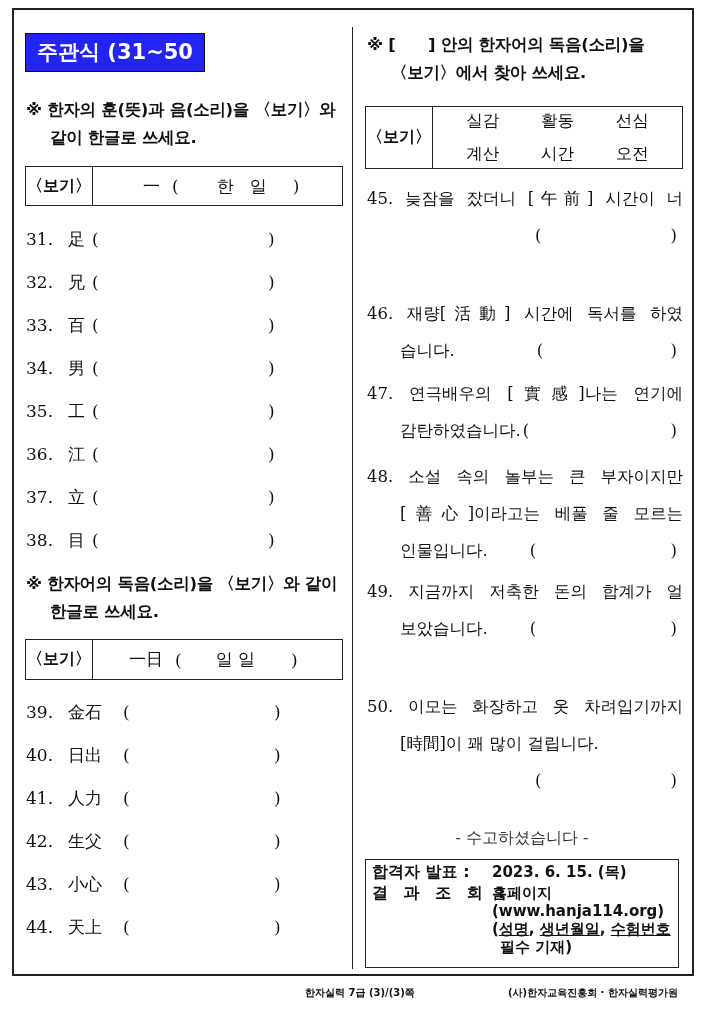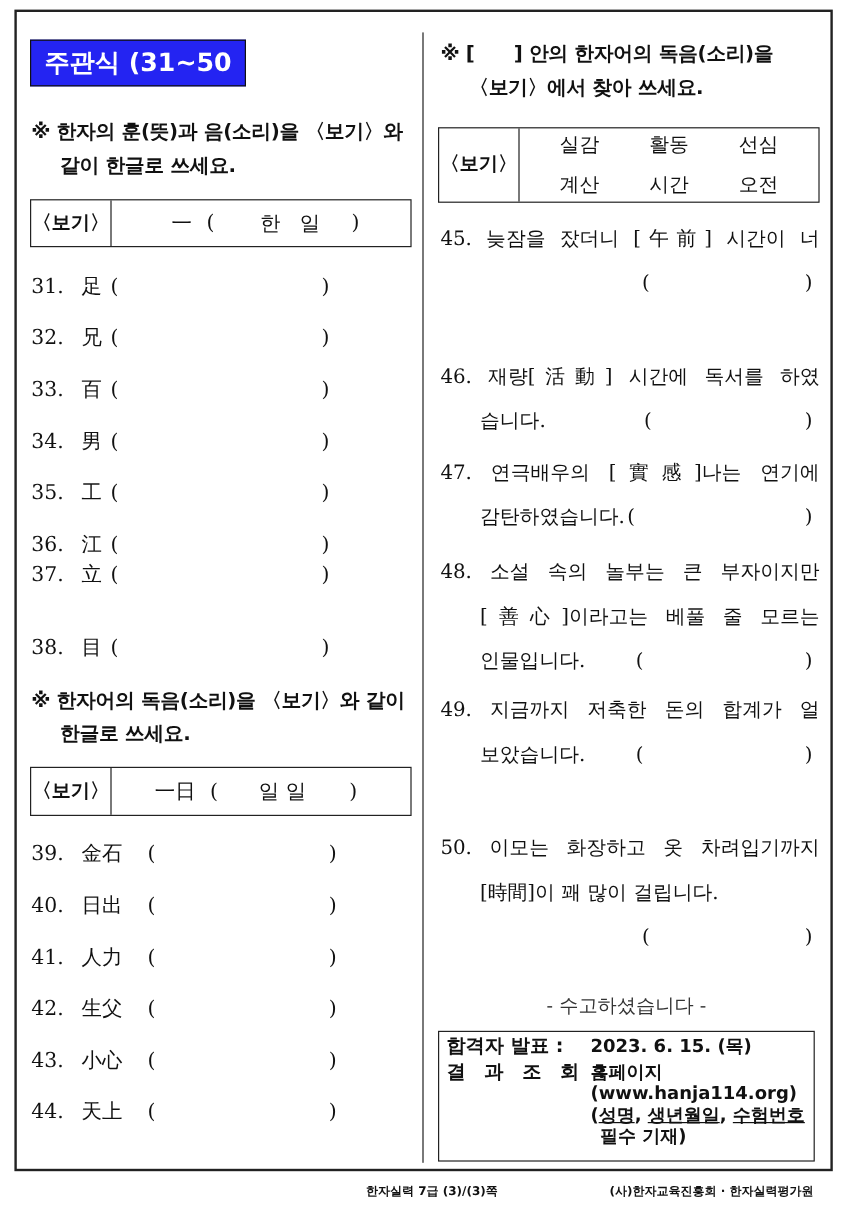--- a/index.html
+++ b/index.html
@@ -91,21 +91,21 @@
   <span class="lp" style="left:66px;">(</span>
   <span class="rp" style="left:242px;">)</span>
   <span style="position:absolute; left:80px; width:158px; height:24px;"></span>
 </div>
 <div class="q" style="top:442px;">
   <span class="num">36.</span><span class="han">江</span>
   <span class="lp" style="left:66px;">(</span>
   <span class="rp" style="left:242px;">)</span>
   <span style="position:absolute; left:80px; width:158px; height:24px;"></span>
 </div>
-<div class="q" style="top:467px;">
+<div class="q" style="top:485px;">
   <span class="num">37.</span><span class="han">立</span>
   <span class="lp" style="left:66px;">(</span>
   <span class="rp" style="left:242px;">)</span>
   <span style="position:absolute; left:80px; width:158px; height:24px;"></span>
 </div>
 <div class="q" style="top:528px;">
   <span class="num">38.</span><span class="han">目</span>
   <span class="lp" style="left:66px;">(</span>
   <span class="rp" style="left:242px;">)</span>
   <span style="position:absolute; left:80px; width:158px; height:24px;"></span>

